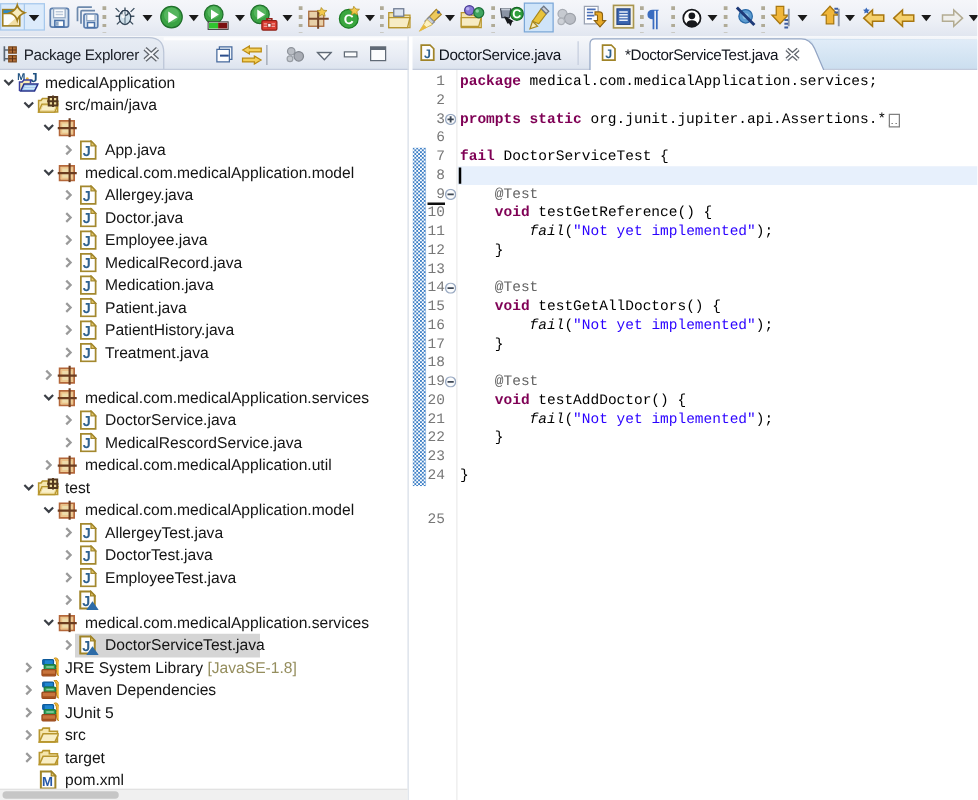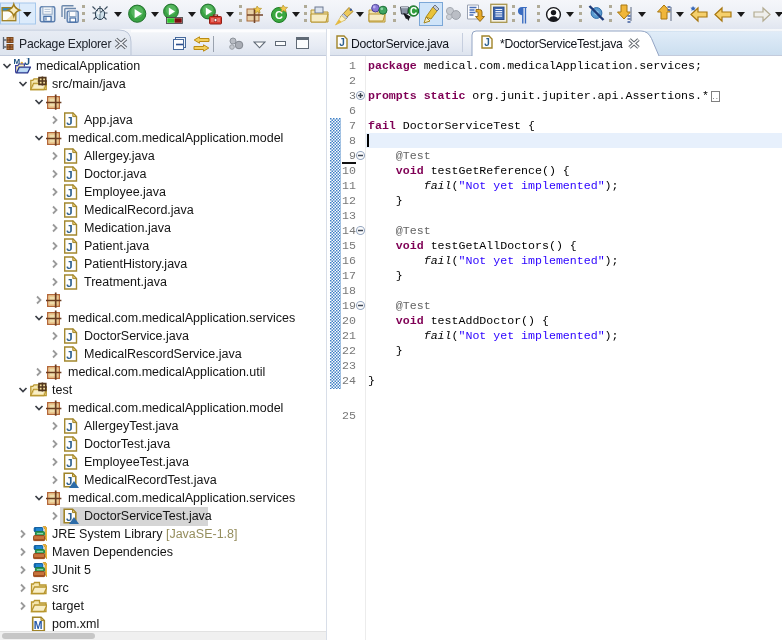--- a/index.html
+++ b/index.html
@@ -453,21 +453,20 @@
 <svg class="tw" style="left:62px;top:454px" width="17" height="16" viewBox="0 0 17 16">
       <use href="#i-jfile"></use>
     </svg>
 <div class="tl" style="left:84px;top:453px">EmployeeTest.java</div>
 <svg class="tw" style="left:51px;top:475px" width="8" height="10" viewBox="0 0 8 10">
       <path d="M2 1.5 L5.5 5 L2 8.5" fill="none" stroke="#9a9a9a" stroke-width="1.8"></path>
     </svg>
 <svg class="tw" style="left:62px;top:472px" width="17" height="16" viewBox="0 0 17 16">
       <use href="#i-jtest"></use>
     </svg>
-<div class="tl" style="left:84px;top:471px">MedicalRecordTest.java</div>
 <svg class="tw" style="left:34px;top:494px" width="10" height="8" viewBox="0 0 10 8">
       <path d="M1.5 2 L5 5.5 L8.5 2" fill="none" stroke="#3b3f46" stroke-width="1.7"></path>
     </svg>
 <svg class="tw" style="left:46px;top:490px" width="17" height="16" viewBox="0 0 17 16">
       <use href="#i-pkg"></use>
     </svg>
 <div class="tl" style="left:68px;top:489px">medical.com.medicalApplication.services</div>
 <div class="selrow" style="top:507px"></div>
 <svg class="tw" style="left:51px;top:511px" width="8" height="10" viewBox="0 0 8 10">
       <path d="M2 1.5 L5.5 5 L2 8.5" fill="none" stroke="#9a9a9a" stroke-width="1.8"></path>

